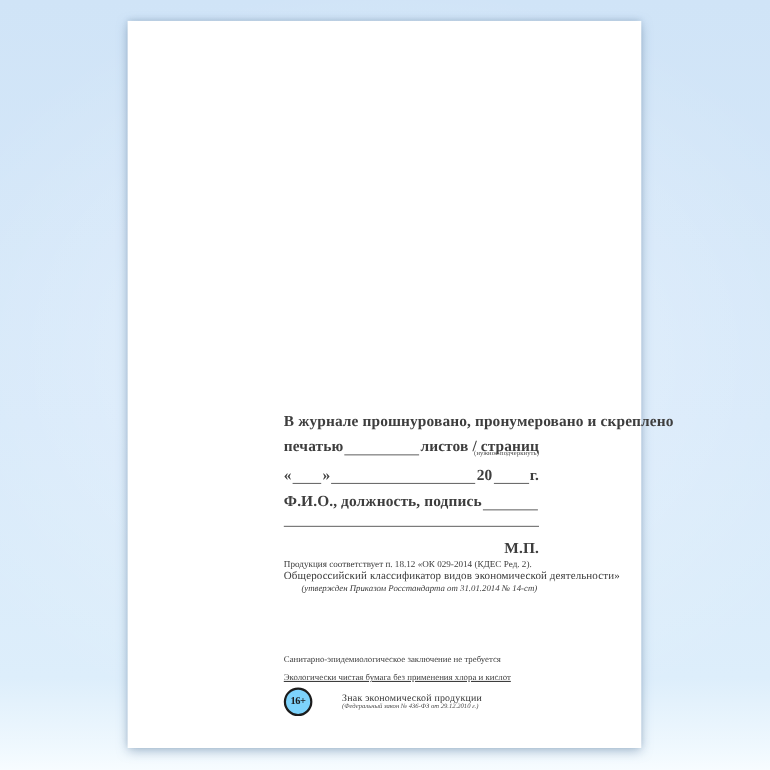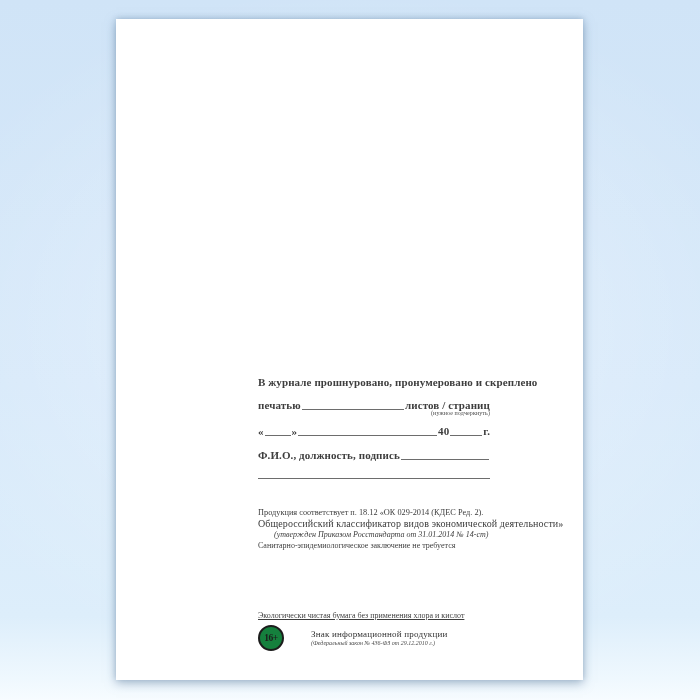--- a/index.html
+++ b/index.html
@@ -29,21 +29,21 @@
     position: absolute;
     left: 142px;
     top: 0;
     width: 232px;
     height: 100%;
     color: #3b3b3b;
   }
   .row { position: absolute; width: 100%; white-space: nowrap; }
   .formtext {
     font-weight: bold;
-    font-size: 11px;
+    font-size: 14px;
     letter-spacing: 0.1px;
     color: #3e3e3e;
   }
   .flexrow { display: flex; align-items: flex-end; }
   .fill-line {
     flex: 1 1 auto;
     border-bottom: 1px solid #6d6d6d;
     height: 2px;
     margin: 0 1px 1px 1px;
   }
@@ -78,21 +78,21 @@
     border: 2px solid #1c1c1c;
     border-radius: 50%;
     display: flex;
     align-items: center;
     justify-content: center;
     font-size: 9.5px;
     font-weight: bold;
     color: #1c1c1c;
     letter-spacing: -0.4px;
     flex: 0 0 auto;
-    background: #15803d;
+    background: #7dd3fc;
   }
   .agemark-text { margin-left: 27px; padding-top: 4px; }
   .agemark-label { font-size: 9px; color: #333; letter-spacing: 0.2px; }
   .agemark-law { font-size: 6px; font-style: italic; color: #4a4a4a; margin-top: 1px; }
 </style>
 </head>
 <body>
 
 <div class="paper">
   <div class="content">
@@ -105,48 +105,49 @@
       <span>листов / страниц</span>
     </div>
 
     <div class="row note" style="top:391px;">(нужное подчеркнуть)</div>
 
     <div class="row formtext flexrow" style="top:406px;">
       <span>«</span>
       <span class="short-line w26"></span>
       <span>»</span>
       <span class="fill-line"></span>
-      <span>40</span>
+      <span>20</span>
       <span class="short-line w32"></span>
       <span>г.</span>
     </div>
 
     <div class="row formtext flexrow" style="top:430px;justify-content:center;">
       <span>Ф.И.О., должность, подпись</span>
       <span class="fill-line"></span>
     </div>
 
     <div class="row hr-line" style="top:459px;"></div>
 
+    <div class="row formtext right" style="top:473px;">М.П.</div>
 
     <div class="row" style="top:489px;">
       <div class="comp1">Продукция соответствует п. 18.12 «ОК 029-2014 (КДЕС Ред. 2).</div>
       <div class="comp2">Общероссийский классификатор видов экономической деятельности»</div>
       <div class="comp3">(утвержден Приказом Росстандарта от 31.01.2014 № 14-ст)</div>
     </div>
 
-    <div class="row claim" style="top:522px;">Санитарно-эпидемиологическое заключение не требуется</div>
+    <div class="row claim" style="top:576px;">Санитарно-эпидемиологическое заключение не требуется</div>
 
 
     <div class="row claim" style="top:592px;text-decoration:underline;">Экологически чистая бумага без применения хлора и кислот</div>
 
     <div class="row agemark" style="top:606px;">
       <div class="badge">
         <span>16+</span>
       </div>
       <div class="agemark-text">
-        <div class="agemark-label">Знак информационной продукции</div>
+        <div class="agemark-label">Знак экономической продукции</div>
         <div class="agemark-law">(Федеральный закон № 436-ФЗ от 29.12.2010 г.)</div>
       </div>
     </div>
 
   </div>
 </div>
 
 </body></html>

